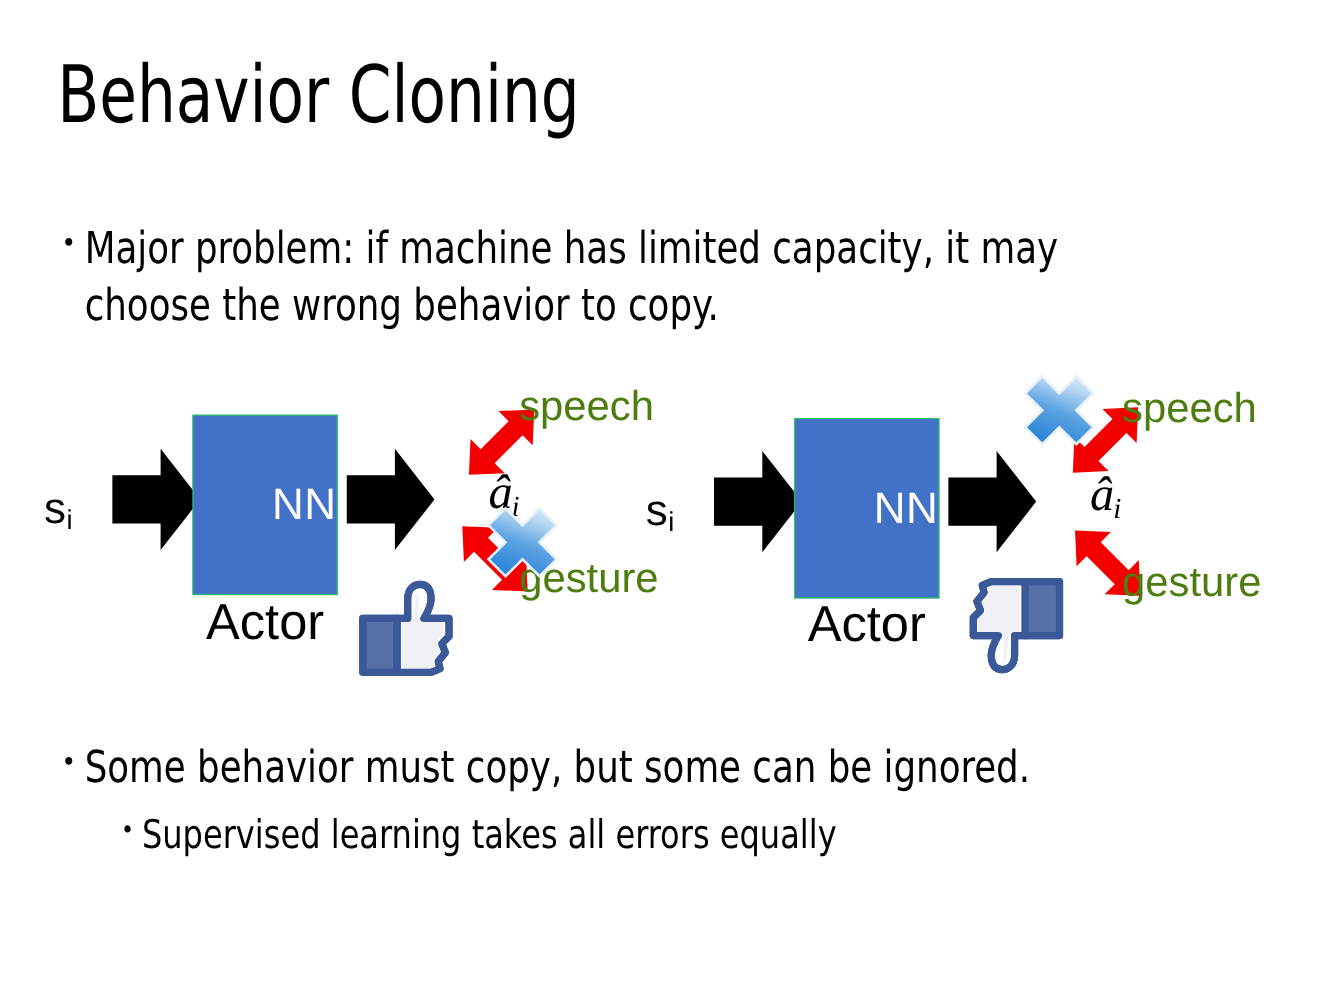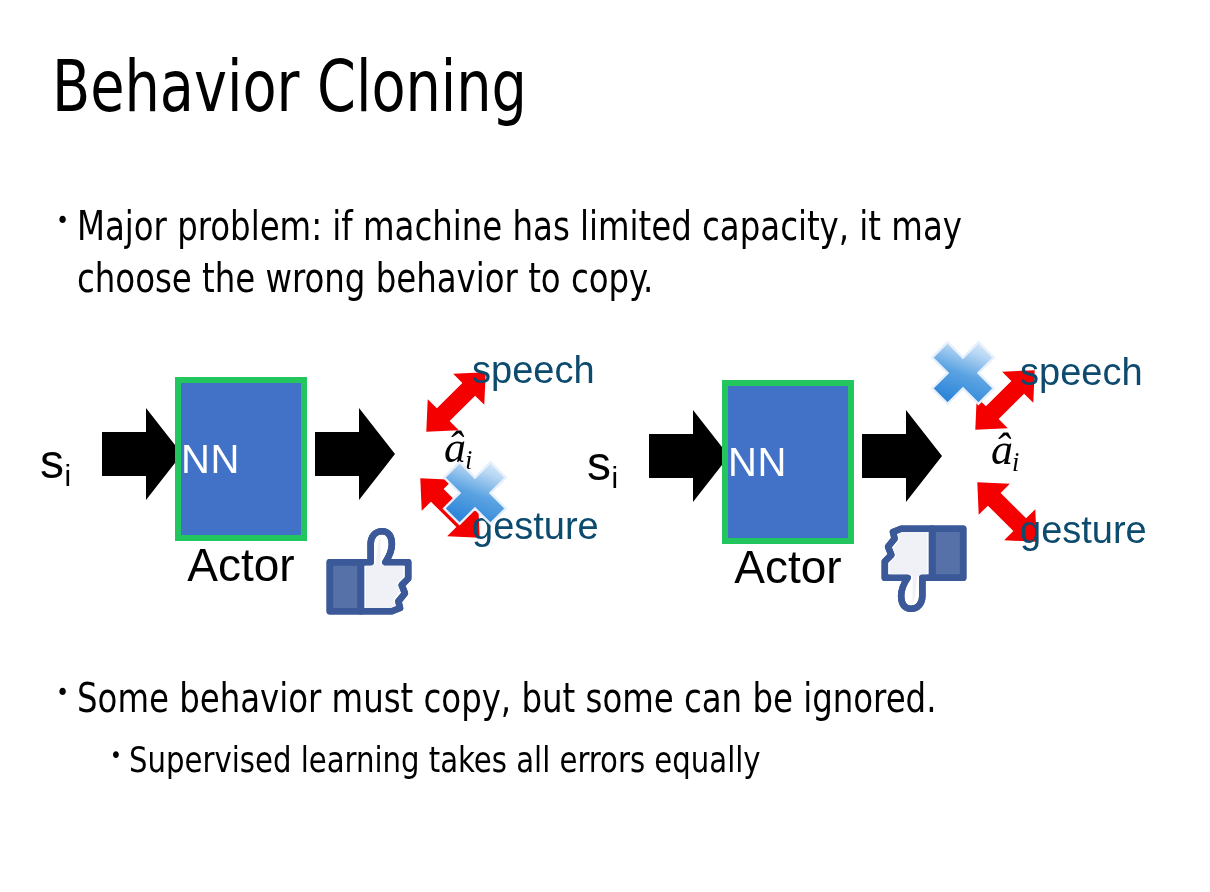--- a/index.html
+++ b/index.html
@@ -90,21 +90,21 @@
     width: 600px;
     height: 310px;
   }
   #diagram-left  { left: 10px; }
   #diagram-right { left: 565px; }
 
   
   .state-label {
     position: absolute;
     font-family: "Liberation Sans", sans-serif;
-    font-size: 48px;
+    font-size: 40px;
     line-height: 40px;
     color: #000000;
     white-space: nowrap;
   }
   .state-label sub {
     font-size: 0.62em;
     vertical-align: baseline;
     position: relative;
     top: 0.26em;
     left: 0.02em;
@@ -112,25 +112,25 @@
 
   
   .block-arrow {
     position: absolute;
   }
 
   
   .nn-box {
     position: absolute;
     background: #4272C8;
-    border: 6px solid #22c55e;
+    border: 1px solid #22c55e;
     box-sizing: border-box;
     display: flex;
     align-items: center;
-    justify-content: flex-start;
+    justify-content: flex-end;
   }
   .nn-box span {
     color: #ffffff;
     font-family: "Liberation Sans", sans-serif;
     font-size: 40px;
     line-height: 40px;
     letter-spacing: 0.5px;
   }
 
   
@@ -161,21 +161,21 @@
     top: 0.28em;
     left: -0.04em;
   }
 
   
   .branch-label {
     position: absolute;
     font-family: "Liberation Sans", sans-serif;
     font-size: 38px;
     line-height: 40px;
-    color: #0c4a6e;
+    color: #4d7c0f;
     white-space: nowrap;
   }
 
   
   .red-arrow { position: absolute; }
 
   
   .x-cross { position: absolute; }
 
   

